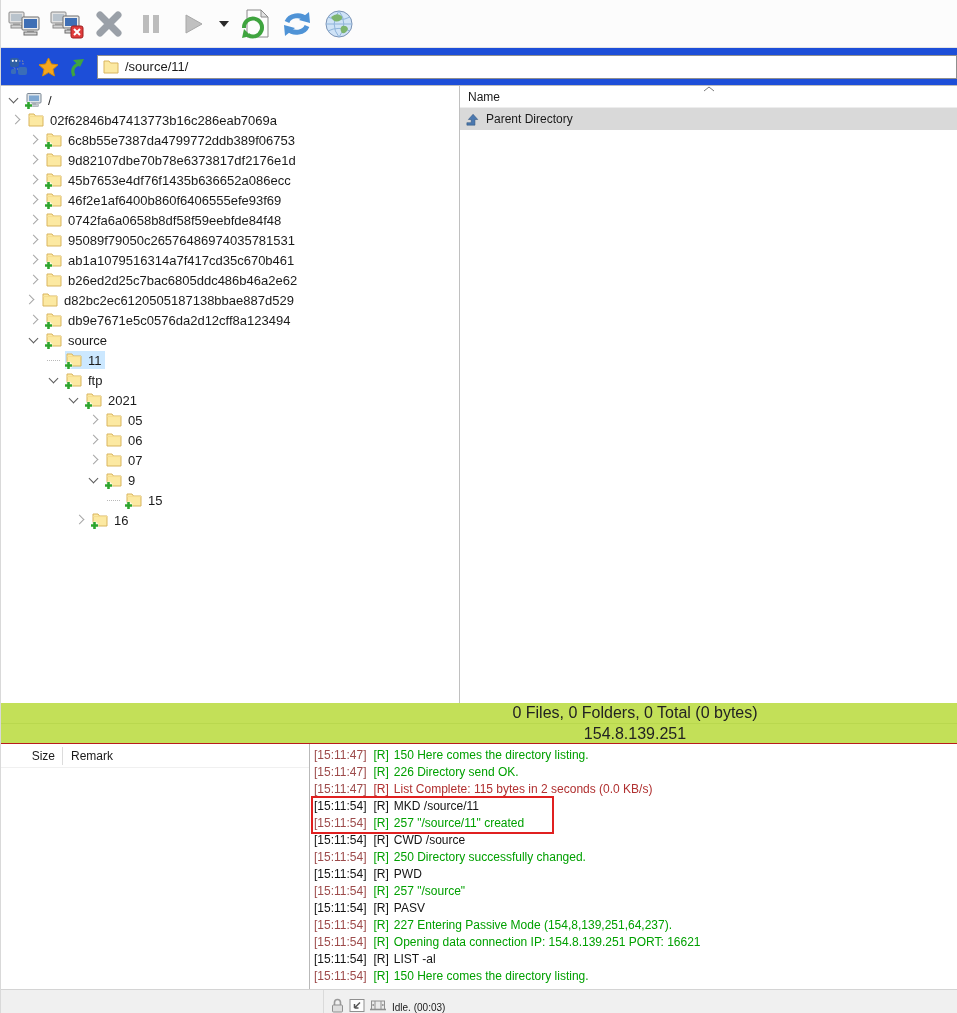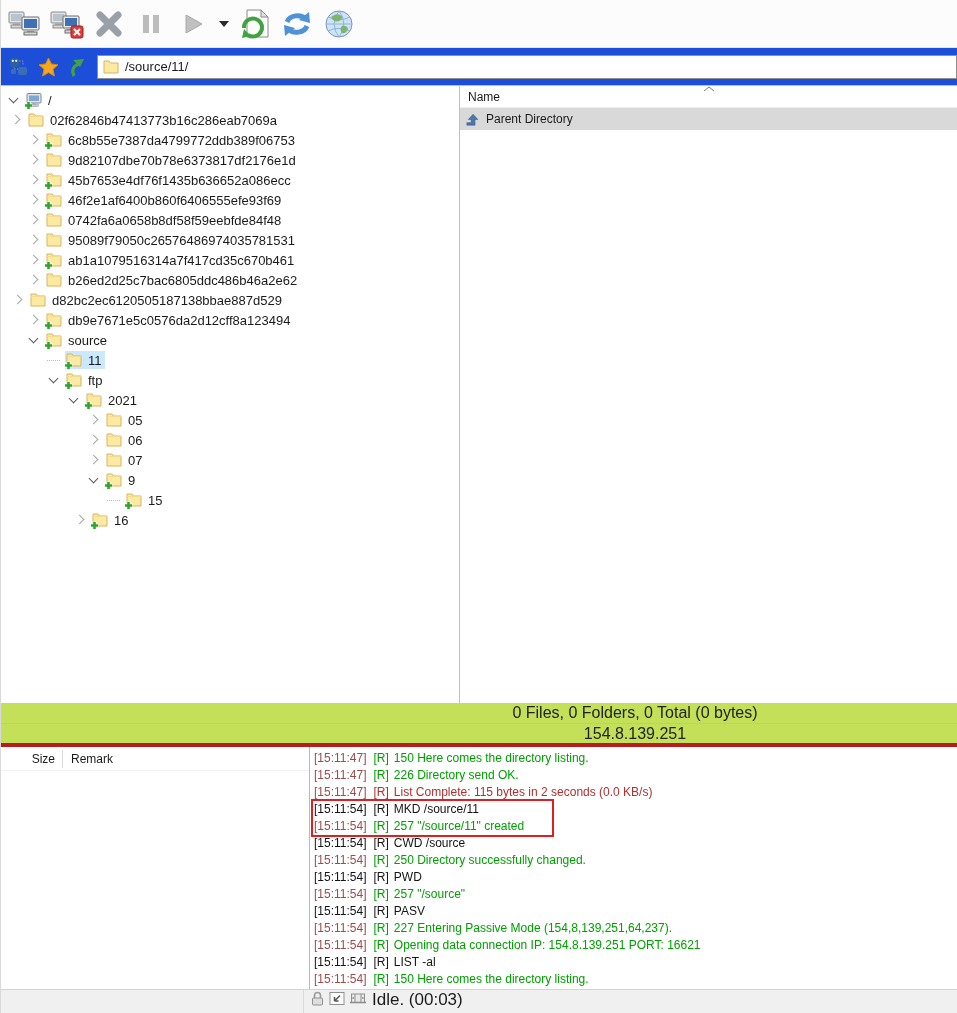--- a/index.html
+++ b/index.html
@@ -81,41 +81,41 @@
   }
 
   
   .green-bar { flex: 0 0 40px; }
   .green-row { height: 20px; display: flex; align-items: center; }
   .green-row + .green-row { border-top: 1px solid #b9d84e; }
   .green-row .spacer { width: 312px; }
   .green-row .gtext { flex: 1; text-align: center; font-size: 16px; color: #222; }
 
   
-  .bottom { flex: 0 0 246px; height: 246px; display: flex; border-top: 4px solid #b91c1c; background: #fff; }
+  .bottom { flex: 0 0 246px; height: 246px; display: flex; border-top: 1px solid #b91c1c; background: #fff; }
   .queue-panel { flex: 0 0 309px; width: 309px; border-right: 1px solid #b9b9b9; }
   .queue-header { height: 24px; display: flex; align-items: center; border-bottom: 1px solid #f0f0f0; }
   .qh-size { width: 62px; text-align: right; padding-right: 7px; border-right: 1px solid #dcdcdc; height: 18px; line-height: 18px; }
   .qh-remark { padding-left: 8px; }
 
   .log-panel { flex: 1; position: relative; padding: 3px 0 0 4px; overflow: hidden; }
   .log-line { height: 17px; line-height: 17px; white-space: nowrap; font-size: 12px; }
   .log-line .lt { margin-right: 7px; }
   .log-line .tg { margin-right: 5px; }
   .log-resp .lt { color: #9d4b4b; }
   .log-resp .tg, .log-resp .lm { color: #00a000; }
   .log-cmd .lt, .log-cmd .tg, .log-cmd .lm { color: #141414; }
   .log-info .lt { color: #9d4b4b; }
   .log-info .tg, .log-info .lm { color: #b03030; }
   .red-box { position: absolute; left: 1px; width: 243px; border: 2px solid #e02020; pointer-events: none; }
 
   
   .statusbar {
-    flex: 0 0 24px; display: flex; align-items: flex-start;
-    background: #f0f0f0; border-top: 1px solid #d4d4d4; font-size: 17px;
+    flex: 0 0 24px; display: flex; align-items: flex-end;
+    background: #f0f0f0; border-top: 1px solid #d4d4d4; font-size: 10px; padding-left: 20px;
   }
   .statusbar .sb-left { width: 303px; height: 100%; border-right: 1px solid #dadada; }
   .statusbar .sb-icons { display: flex; align-items: center; gap: 4px; padding-left: 6px; }
   .statusbar .sb-text { margin-left: 5px; }
 
   svg { display: block; }
 </style>
 </head>
 <body>
 
@@ -396,21 +396,21 @@
     <span class="sel">
       <span class="tree-icon">
             <svg width="16" height="15" viewBox="0 0 16 15">
               <path d="M1 2 h5 l1.5 2 H15 v10 H1 z" fill="#fce9a2" stroke="#d9b55e"></path>
               <path d="M1 4.6 h14" stroke="#f6dd90"></path>
             </svg>
           </span>
       <span class="tree-label">b26ed2d25c7bac6805ddc486b46a2e62</span>
     </span>
   </div>
-      <div class="tree-row" style="padding-left: 10px;">
+      <div class="tree-row" style="padding-left: 22px;">
     <span class="chev right"></span>
     <span class="sel">
       <span class="tree-icon">
             <svg width="16" height="15" viewBox="0 0 16 15">
               <path d="M1 2 h5 l1.5 2 H15 v10 H1 z" fill="#fce9a2" stroke="#d9b55e"></path>
               <path d="M1 4.6 h14" stroke="#f6dd90"></path>
             </svg>
           </span>
       <span class="tree-label">d82bc2ec6120505187138bbae887d529</span>
     </span>

